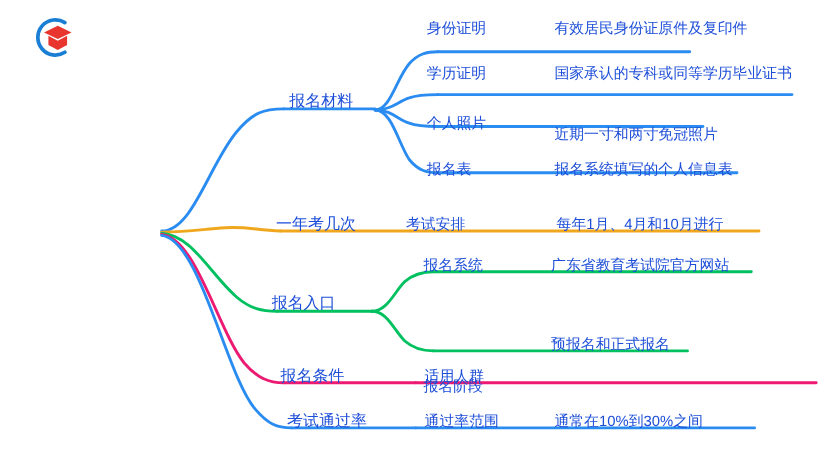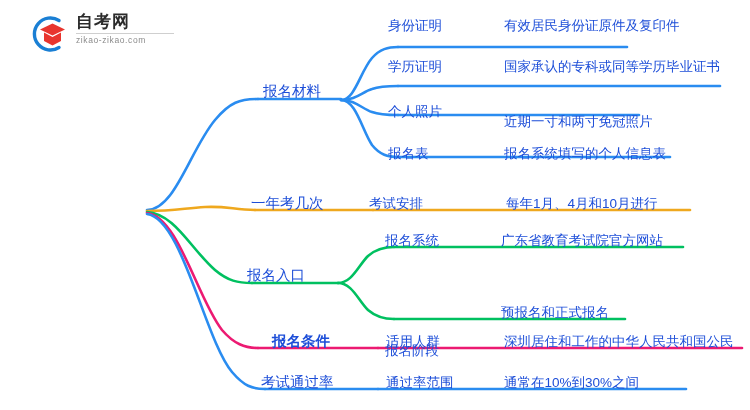--- a/index.html
+++ b/index.html
@@ -93,25 +93,20 @@
 <body>
 
 <div id="canvas">
 
   <div class="logo">
     <svg class="logo-mark" viewBox="0 0 42 40">
       <path d="M31 6.5 A16 16 0 1 0 31 33.5" fill="none" stroke="#1a7fd4" stroke-width="3.4" stroke-linecap="round"></path>
       <path d="M12 15.5 L24.5 9.5 L37 15.5 L24.5 21.5 Z" fill="#e8352e"></path>
       <path d="M16 18.5 L16 27 L24.5 31.5 L33 27 L33 18.5 L24.5 23 Z" fill="#e8352e"></path>
     </svg>
-    <div class="logo-text">
-      <div class="logo-cn">自考网</div>
-      <div class="logo-rule"></div>
-      <div class="logo-url">zikao-zikao.com</div>
-    </div>
   </div>
 
   <svg id="wires" viewBox="0 0 750 410">
     <g fill="none" stroke-width="2.6" stroke-linecap="round">
 
       <path d="M147,210 C175,210 190,150 215,120 C230,102 240,99 258,99" stroke="#2a8cf0"></path>
       <path d="M147,211 C175,211 185,208 205,207 C225,206 232,209 255,210" stroke="#efa81e"></path>
       <path d="M147,212 C175,214 190,248 215,270 C228,281 238,283 252,283" stroke="#00c060"></path>
       <path d="M147,213 C178,216 198,300 222,330 C234,344 245,348 258,348" stroke="#ec1a72"></path>
       <path d="M147,214 C182,218 205,340 232,372 C244,386 252,389 265,389" stroke="#2a8cf0"></path>
@@ -163,21 +158,20 @@
   <div class="node lvl3" style="left:506px; top:195px;">每年1月、4月和10月进行</div>
 
   <div class="node lvl1" style="left:247px; top:266px;">报名入口</div>
 
   <div class="node lvl2" style="left:385px; top:232px;">报名系统</div>
   <div class="node lvl3" style="left:501px; top:232px;">广东省教育考试院官方网站</div>
 
   <div class="node lvl2" style="left:385px; top:304px;margin-top:38px;">报名阶段</div>
   <div class="node lvl3" style="left:501px; top:304px;">预报名和正式报名</div>
 
-  <div class="node lvl1" style="left:272px; top:332px;font-weight:bold;">报名条件</div>
+  <div class="node lvl1" style="left:255px; top:332px;">报名条件</div>
   <div class="node lvl2" style="left:386px; top:333px;">适用人群</div>
-  <div class="node lvl3" style="left:504px; top:333px;">深圳居住和工作的中华人民共和国公民</div>
 
   <div class="node lvl1" style="left:261px; top:373px;">考试通过率</div>
   <div class="node lvl2" style="left:386px; top:374px;">通过率范围</div>
   <div class="node lvl3" style="left:504px; top:374px;">通常在10%到30%之间</div>
 
 </div>
 
 </body></html>

